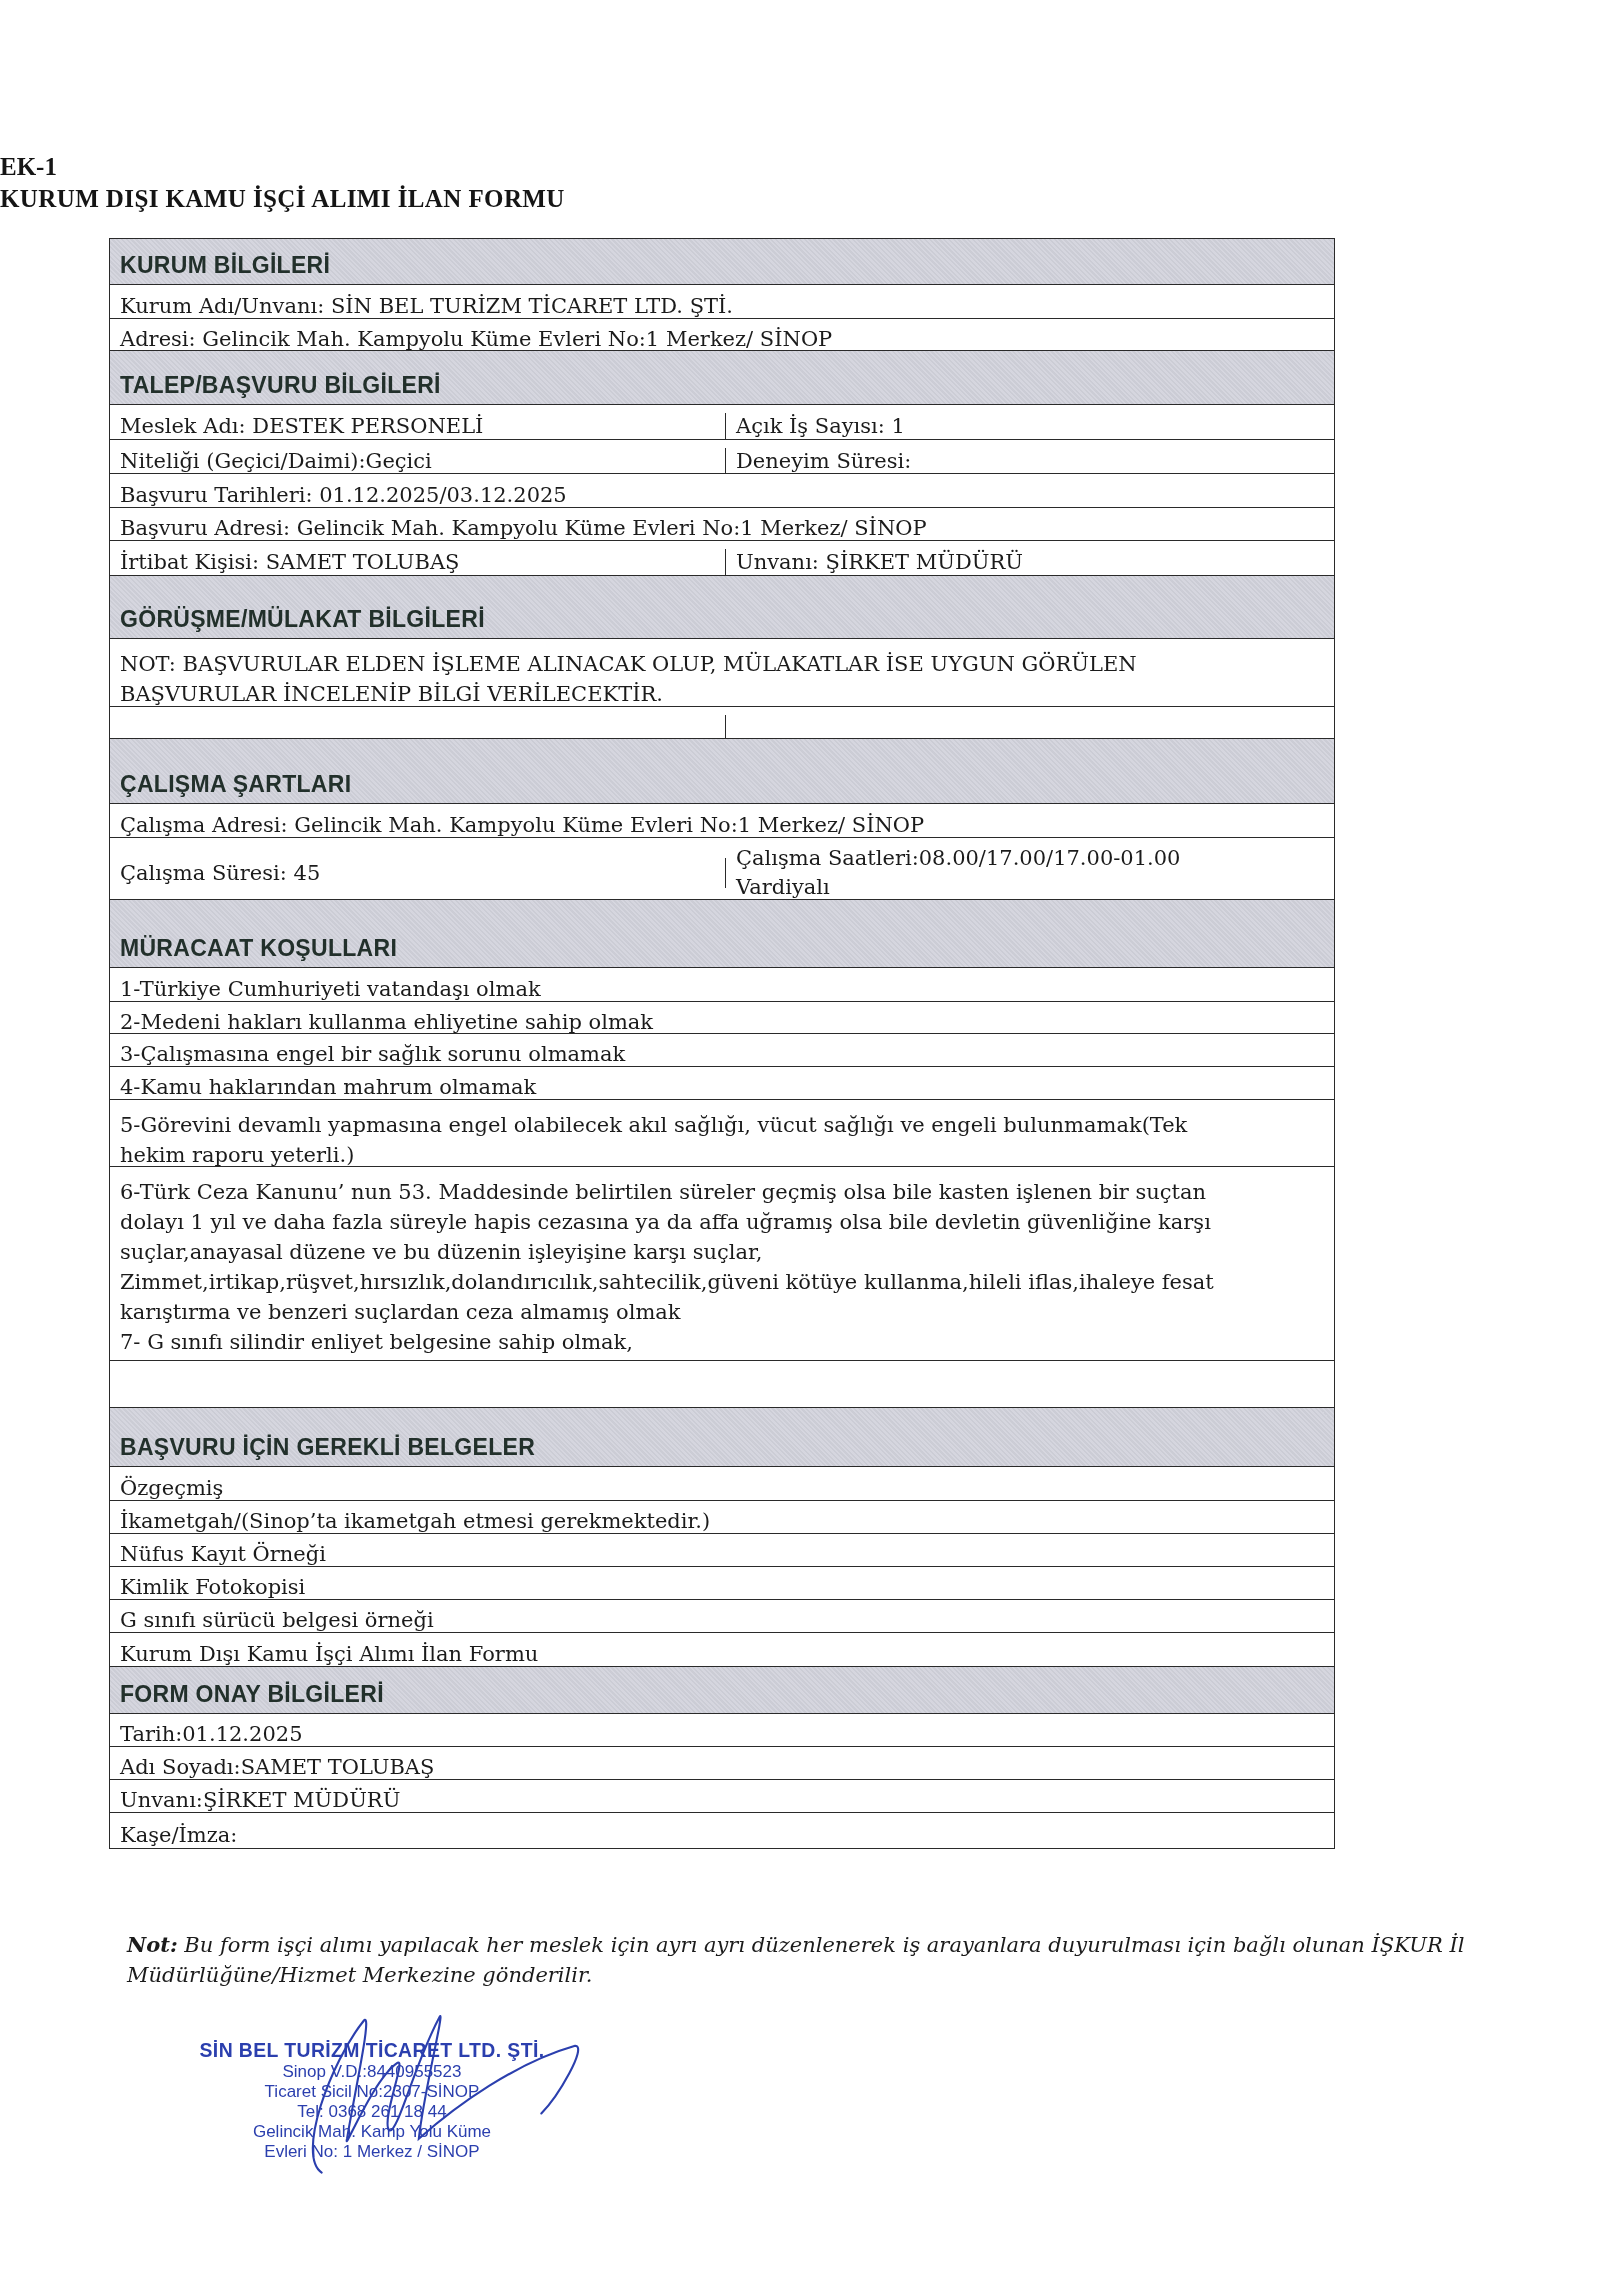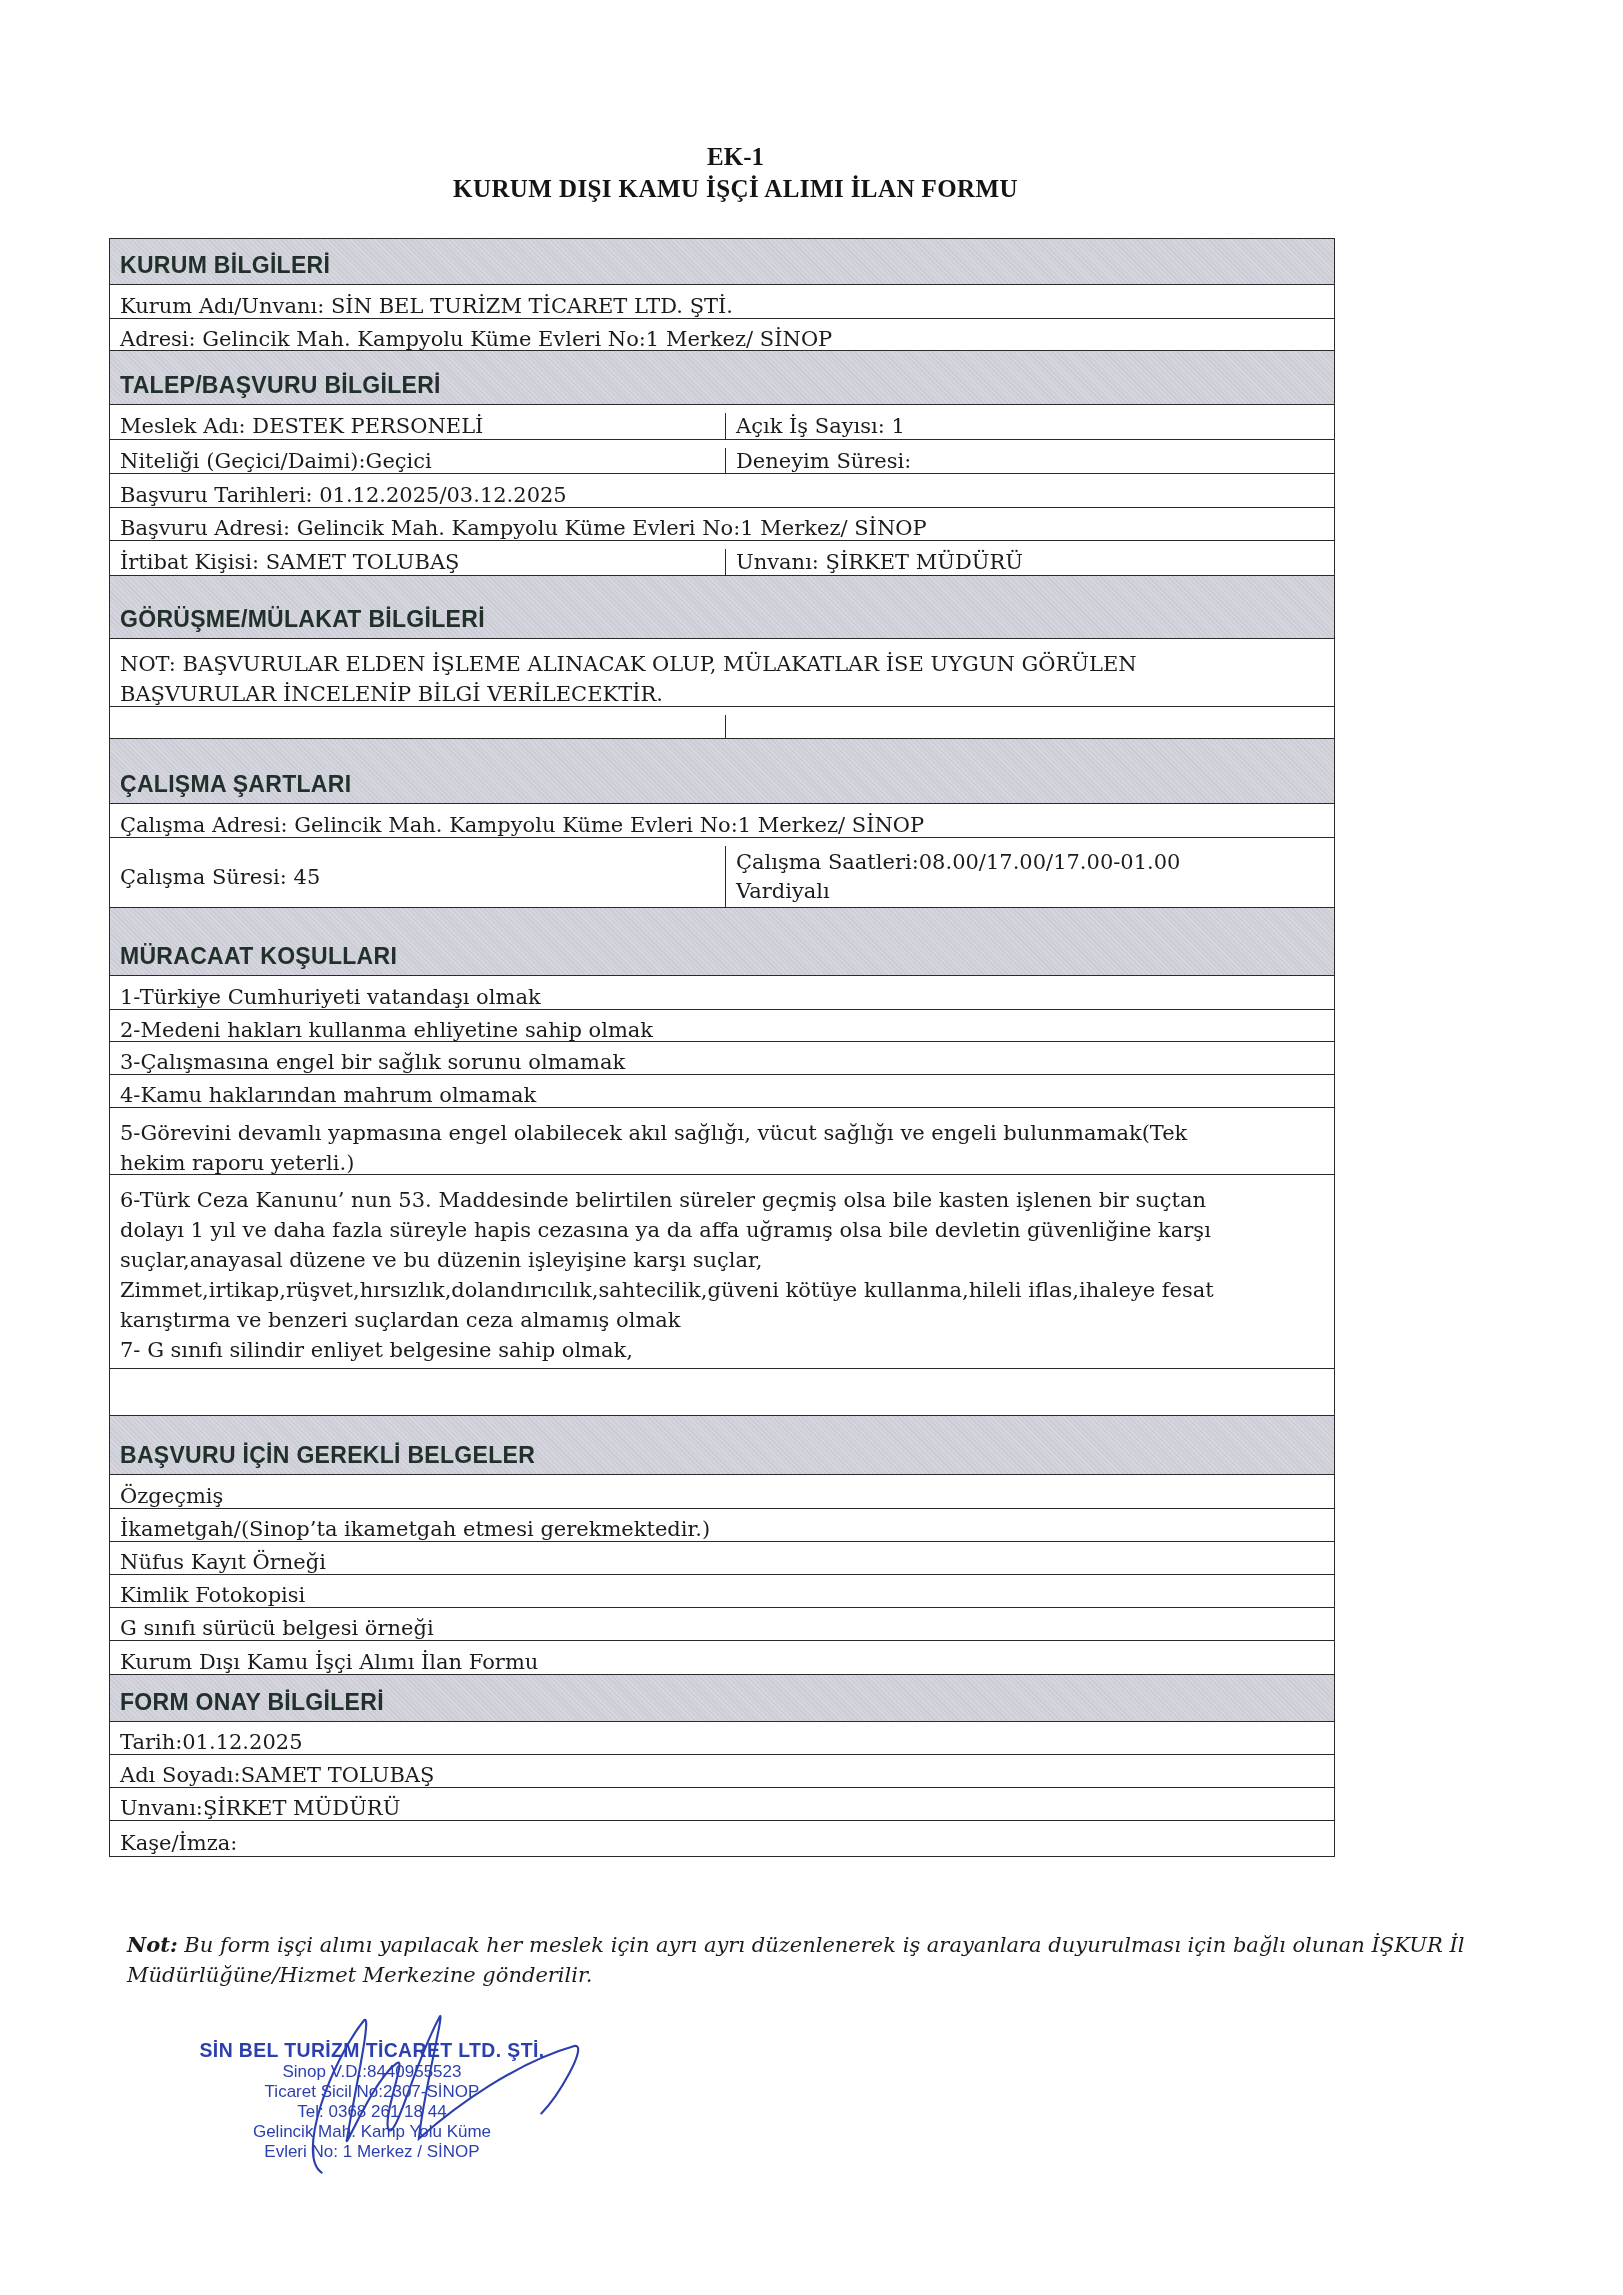--- a/index.html
+++ b/index.html
@@ -7,23 +7,23 @@
     width: 1623px;
     height: 2295px;
     background: #ffffff;
     position: relative;
     font-family: "DejaVu Serif", "Liberation Serif", serif;
     color: #1b1b1b;
     overflow: hidden;
   }
   .page-title-block {
     position: absolute;
-    left: 0; top: 142px;
+    left: 0; top: 152px;
     width: 1471px;
-    text-align: center;
+    text-align: left;
   }
   .ek-label {
     font-family: "Liberation Serif", serif;
     font-weight: bold;
     font-size: 25px;
     line-height: 30px;
     color: #151515;
   }
   .main-title {
     font-family: "Liberation Serif", serif;
@@ -162,21 +162,21 @@
     <div class="cell left-half"></div>
     <div class="cell right-half"></div>
   </div>
 
   <div class="row section-header" style="height:65px;">
     <span>ÇALIŞMA ŞARTLARI</span>
   </div>
   <div class="row" style="height:34px;">
     <div class="cell full">Çalışma Adresi: Gelincik Mah. Kampyolu Küme Evleri No:1 Merkez/ SİNOP</div>
   </div>
-  <div class="row" style="height:70px;">
+  <div class="row" style="height:62px;align-items:center;">
     <div class="cell left-half">Çalışma Süresi: 45</div>
     <div class="cell right-half multi tight">
       <div>Çalışma Saatleri:08.00/17.00/17.00-01.00</div>
       <div>Vardiyalı</div>
     </div>
   </div>
 
   <div class="row section-header" style="height:68px;">
     <span>MÜRACAAT KOŞULLARI</span>
   </div>

